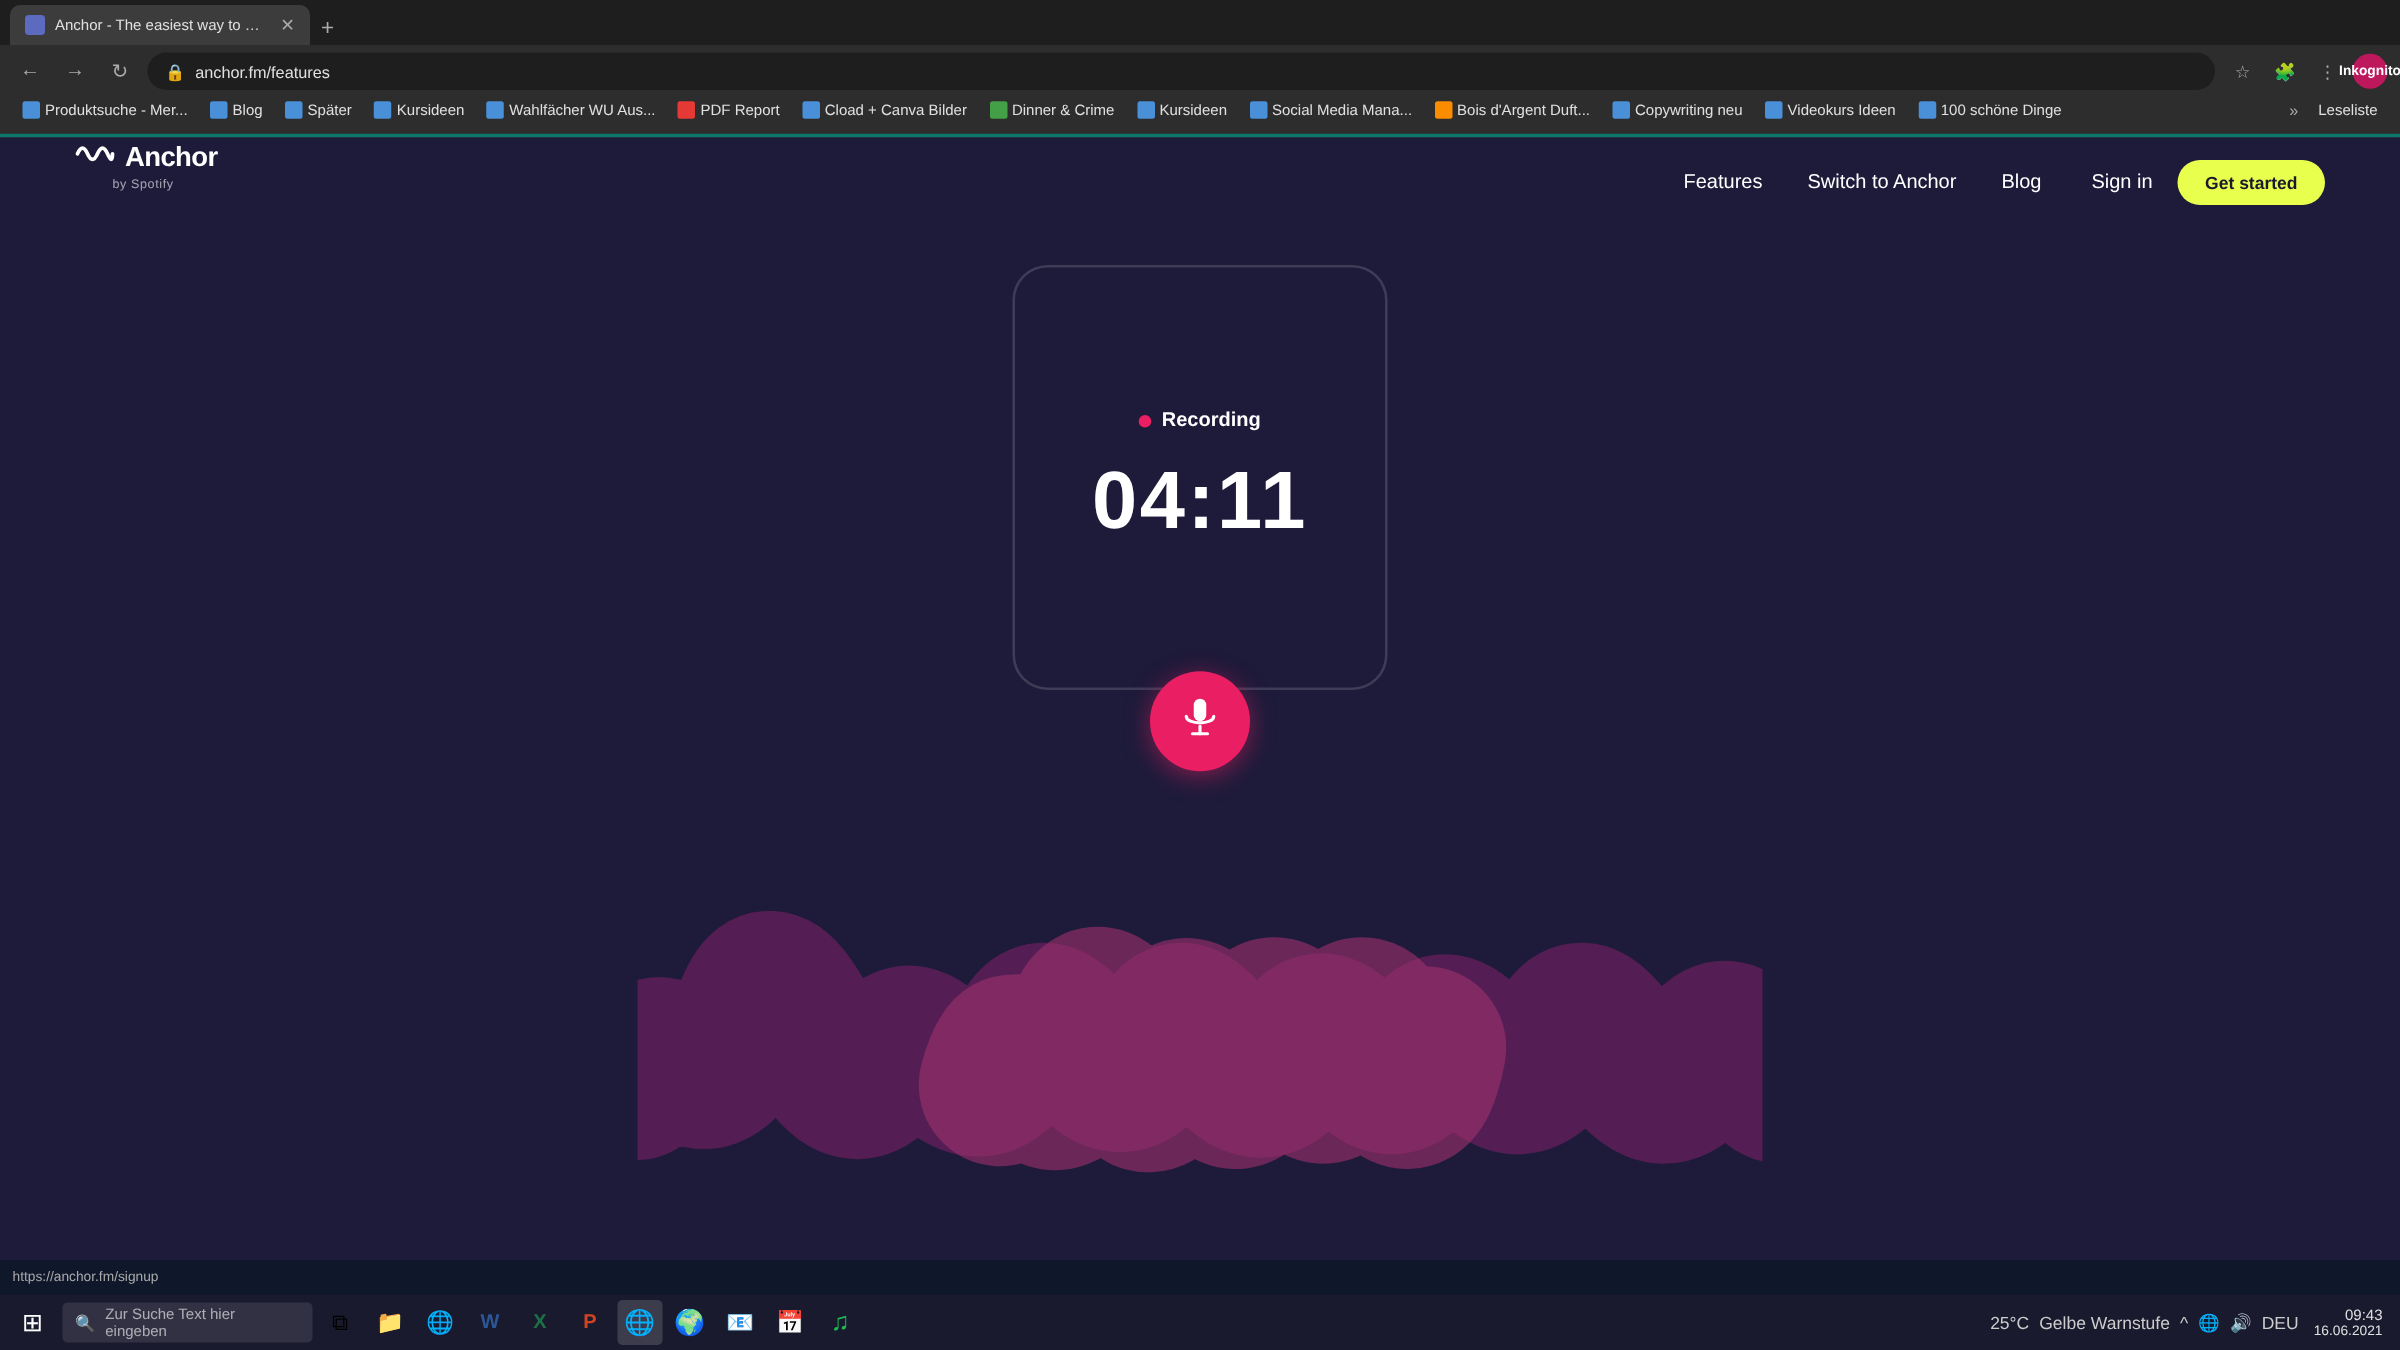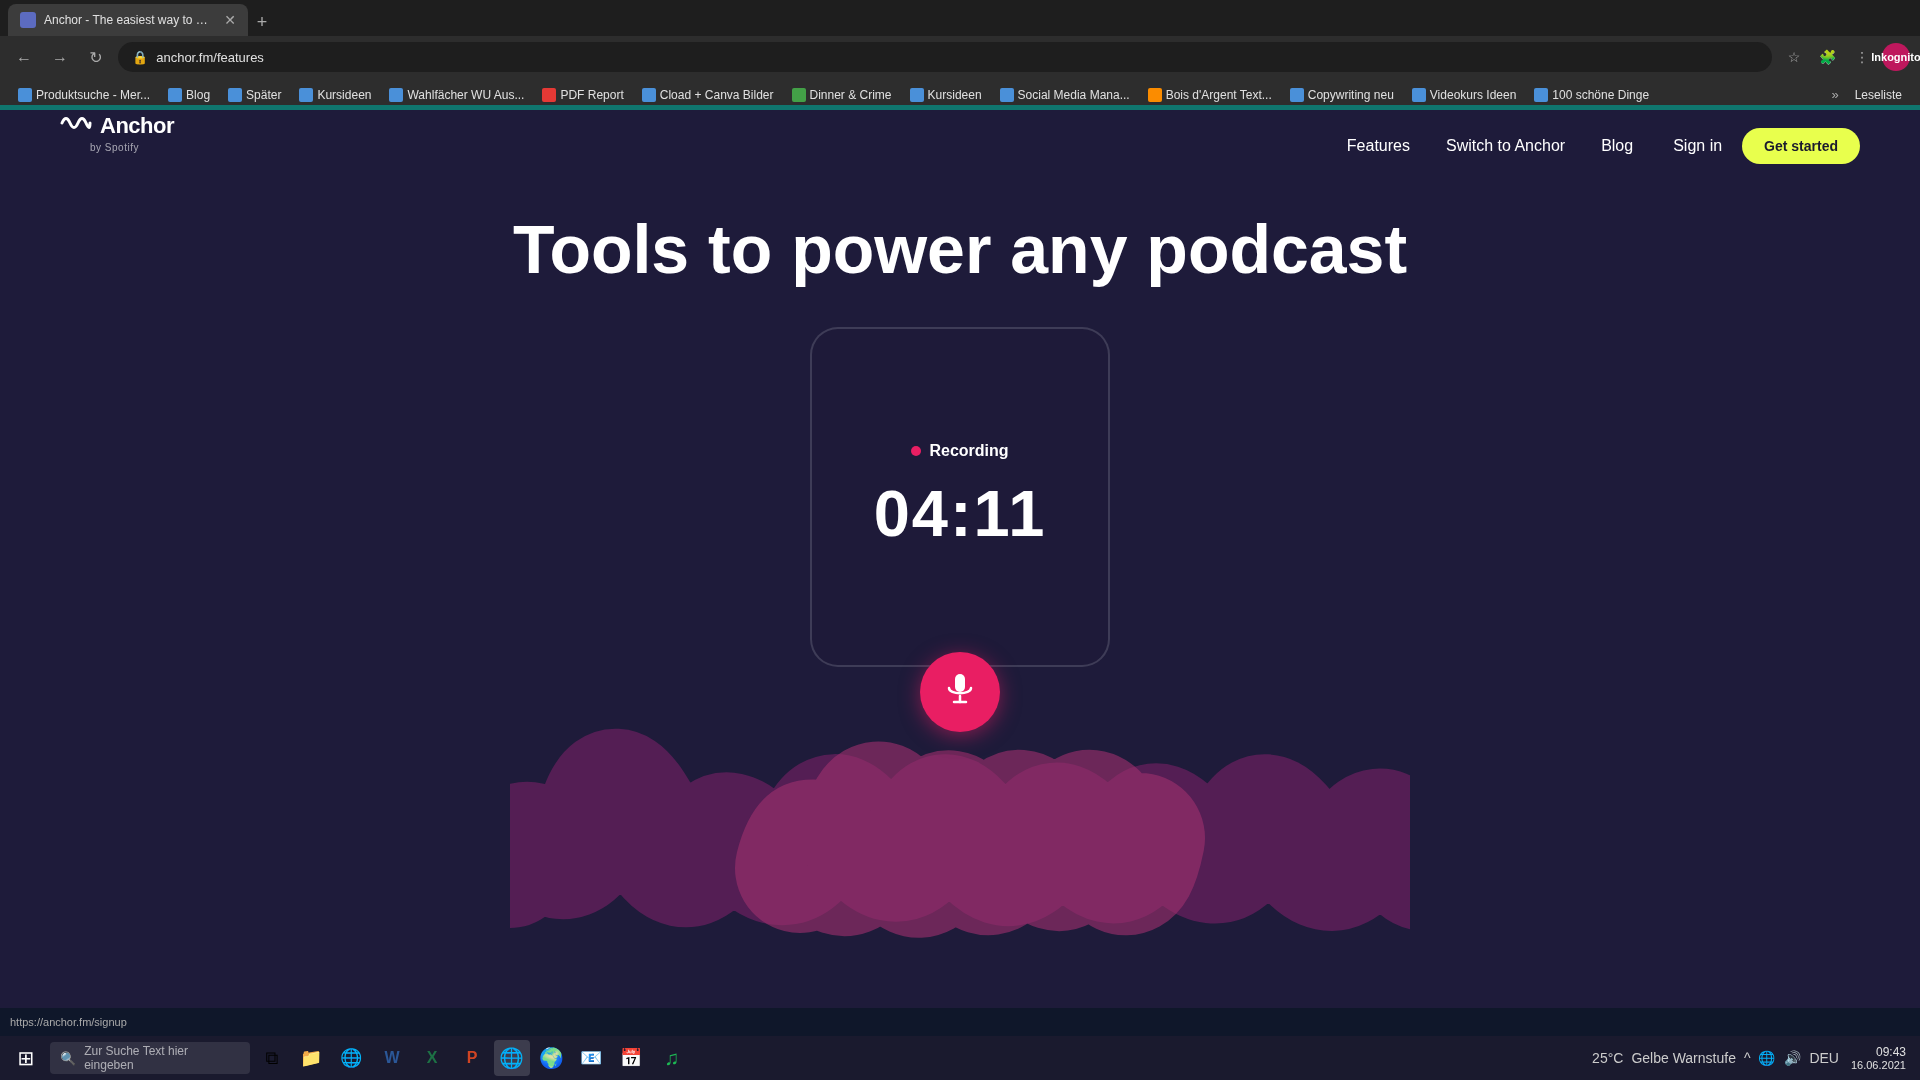--- a/index.html
+++ b/index.html
@@ -81,24 +81,24 @@
       border-radius: 50%;
       display: flex; align-items: center; justify-content: center;
       font-size: 11px; color: white; font-weight: bold;
     }
 
     
     .bookmarks-bar {
       background: #2d2d2d;
       height: 32px;
       display: flex;
-      align-items: flex-end;
+      align-items: flex-start;
       padding: 0 10px;
       gap: 2px;
-      border-bottom: 5px solid #0f766e;
+      border-bottom: 3px solid #0f766e;
       overflow: hidden;
     }
     .bookmark-item {
       display: flex;
       align-items: center;
       gap: 4px;
       padding: 3px 8px;
       border-radius: 4px;
       cursor: pointer;
       font-size: 12px;
@@ -424,21 +424,21 @@
     <div class="bookmark-item">
       <div class="bookmark-icon blue"></div>
       <span>Kursideen</span>
     </div>
     <div class="bookmark-item">
       <div class="bookmark-icon blue"></div>
       <span>Social Media Mana...</span>
     </div>
     <div class="bookmark-item">
       <div class="bookmark-icon orange"></div>
-      <span>Bois d'Argent Text...</span>
+      <span>Bois d'Argent Duft...</span>
     </div>
     <div class="bookmark-item">
       <div class="bookmark-icon blue"></div>
       <span>Copywriting neu</span>
     </div>
     <div class="bookmark-item">
       <div class="bookmark-icon blue"></div>
       <span>Videokurs Ideen</span>
     </div>
     <div class="bookmark-item">
@@ -470,21 +470,20 @@
         <a class="nav-link">Switch to Anchor</a>
         <a class="nav-link">Blog</a>
       </div>
       <div class="nav-auth">
         <a class="sign-in-link">Sign in</a>
         <button class="get-started-btn">Get started</button>
       </div>
     </nav>
 
     <div class="hero-section">
-      <h1 class="hero-title">Tools to power any podcast</h1>
 
       <svg class="waveform-svg" viewBox="0 0 900 280" xmlns="http://www.w3.org/2000/svg" preserveAspectRatio="none">
 
         <path d="M0,140 Q20,80 40,140 Q60,200 80,140 Q100,80 120,130 Q140,180 160,140 Q175,110 190,140" stroke="none" fill="none"></path>
 
         <path d="M0,140 C20,60 50,200 90,80 C120,0 150,200 200,120 C230,60 260,200 310,100 C340,40 370,200 420,100 C450,40 480,200 530,110 C560,50 590,190 630,110 C660,50 690,200 740,100 C770,40 800,200 850,120 C880,60 900,160 920,140" stroke="#6b2060" stroke-width="120" fill="none" stroke-linecap="round" opacity="0.7"></path>
 
         <path d="M290,140 C310,60 330,220 360,90 C380,30 400,230 430,100 C450,40 470,220 500,100 C520,40 540,210 570,100 C590,40 610,210 630,110" stroke="#a0306e" stroke-width="130" fill="none" stroke-linecap="round" opacity="0.6"></path>
       </svg>
 

